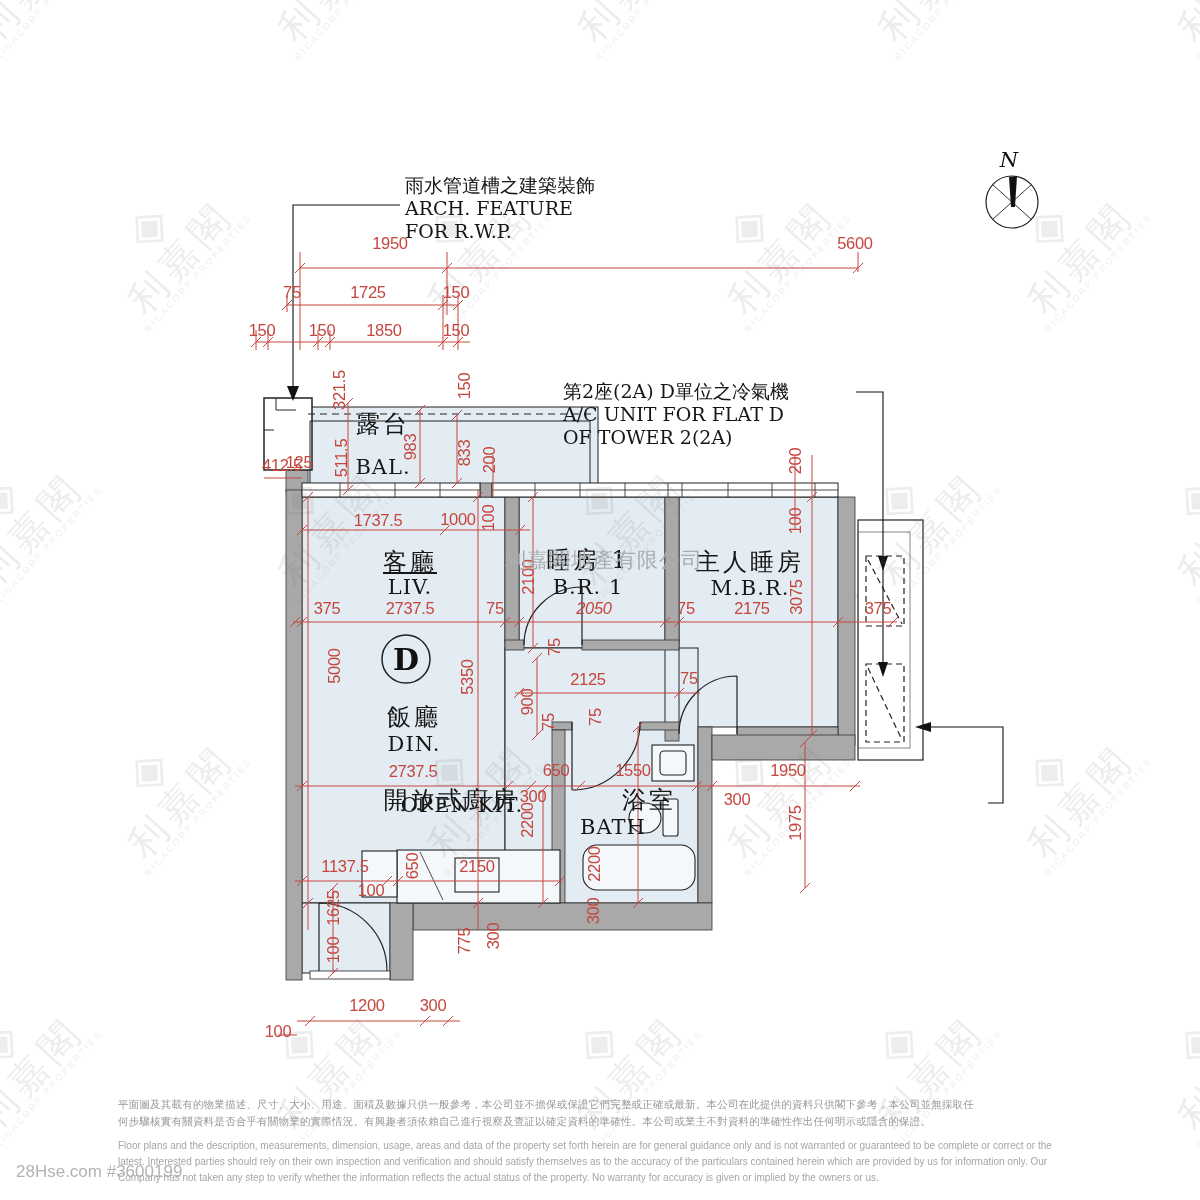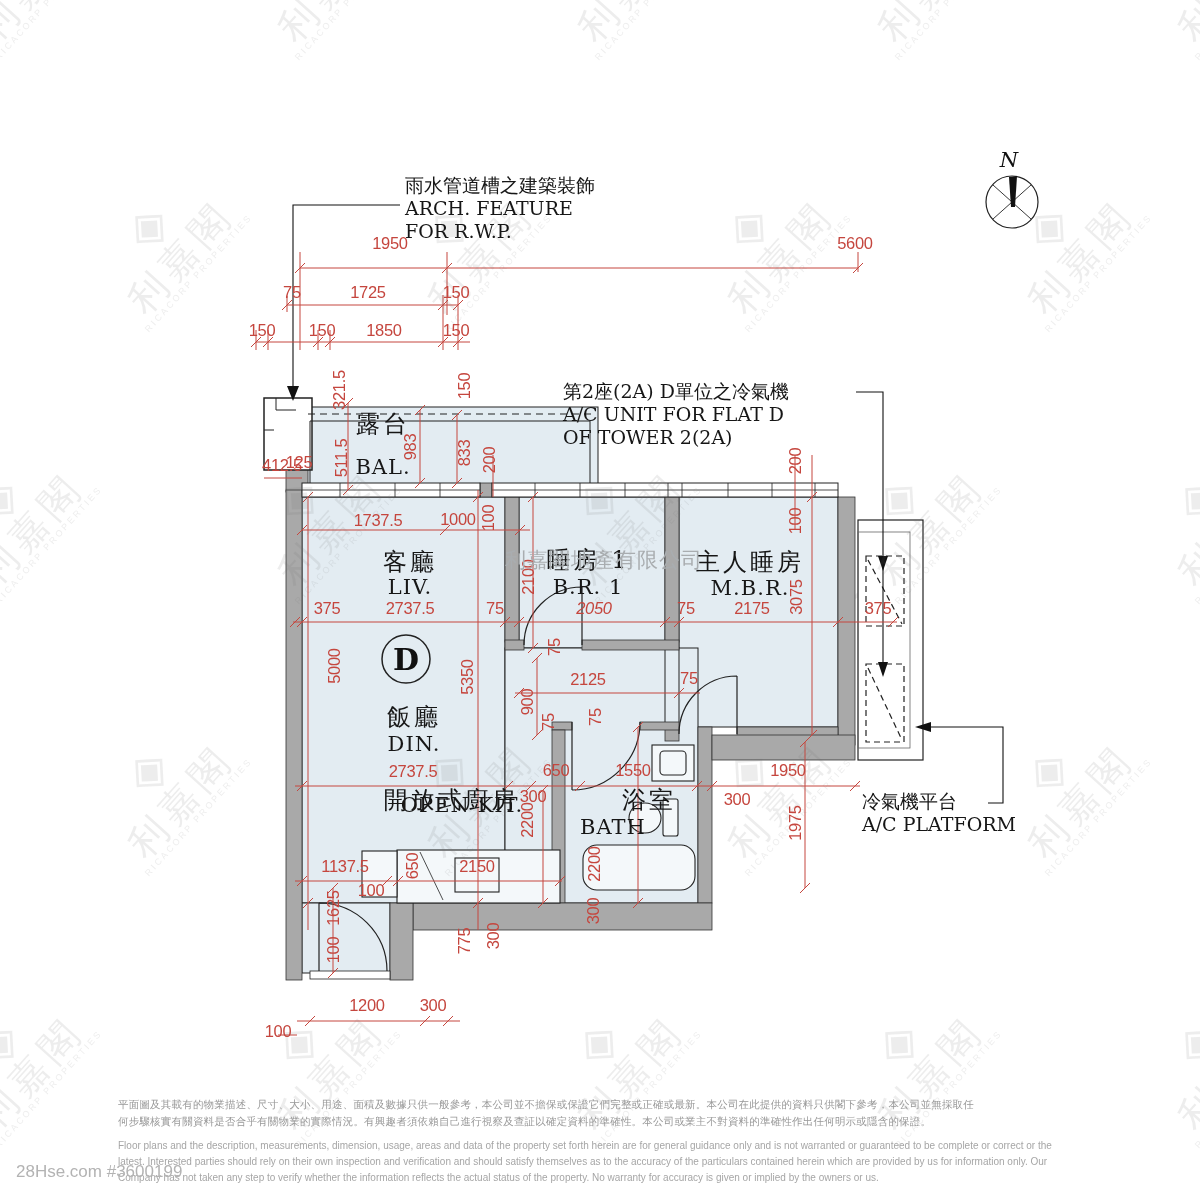--- a/index.html
+++ b/index.html
@@ -422,21 +422,21 @@
       <span class="dim v" style="left: 464px; top: 941px;">775</span>
       <span class="dim v" style="left: 493px; top: 936px;">300</span>
       <span class="dim v" style="left: 593px; top: 911px;">300</span>
       <span class="dim v" style="left: 333px; top: 908px;">1625</span>
       <span class="dim v" style="left: 333px; top: 950px;">100</span>
       <span class="dim" style="left: 367px; top: 1005px;">1200</span>
       <span class="dim" style="left: 433px; top: 1005px;">300</span>
       <span class="dim" style="left: 278px; top: 1031px;">100</span>
       <span class="room-cn" style="left: 383px; top: 424px;">露台</span>
       <span class="room-en" style="left: 383px; top: 467px;">BAL.</span>
-      <span class="room-cn" style="left: 410px; top: 562px;">客廳</span>
+      <span class="room-cn" style="left: 410px; top: 562px; text-decoration: underline;">客廳</span>
       <span class="room-en" style="left: 410px; top: 587px;">LIV.</span>
       <span class="room-cn" style="left: 588px; top: 560px; text-align: right;">睡房 1</span>
       <span class="room-en" style="left: 588px; top: 587px;">B.R.  1</span>
       <span class="room-cn" style="left: 750px; top: 562px;">主人睡房</span>
       <span class="room-en" style="left: 750px; top: 588px;">M.B.R.</span>
       <span class="room-cn" style="left: 414px; top: 717px;">飯廳</span>
       <span class="room-en" style="left: 414px; top: 744px;">DIN.</span>
       <span class="room-cn" style="left: 451px; top: 800px;">開放式廚房</span>
       <span class="room-en" style="left: 451px; top: 805px; margin-left: 11px;">OPEN KIT.</span>
       <span class="room-cn" style="left: 613px; top: 800px; margin-left: 36px;">浴室</span>
@@ -444,24 +444,20 @@
       <div class="anno" style="left: 405px; top: 174px;">
         <div>雨水管道槽之建築裝飾</div>
         <div>ARCH.  FEATURE</div>
         <div>FOR  R.W.P.</div>
       </div>
       <div class="anno" style="left: 563px; top: 380px;">
         <div>第2座(2A)  D單位之冷氣機</div>
         <div>A/C  UNIT  FOR  FLAT  D</div>
         <div>OF  TOWER  2(2A)</div>
       </div>
-      <div class="anno" style="left: 862px; top: 790px;">
-        <div>冷氣機平台</div>
-        <div>A/C  PLATFORM</div>
-      </div>
     </div>
 
   <div id="wm-company">利嘉閣地產有限公司</div>
 
   <div id="credit">28Hse.com #3600199</div>
 
   <div class="disc cn" style="top:1098px">平面圖及其載有的物業描述、尺寸、大小、用途、面積及數據只供一般參考，本公司並不擔保或保證它們完整或正確或最新。本公司在此提供的資料只供閣下參考，本公司並無採取任</div>
   <div class="disc cn" style="top:1115px">何步驟核實有關資料是否合乎有關物業的實際情況。有興趣者須依賴自己進行視察及查証以確定資料的準確性。本公司或業主不對資料的準確性作出任何明示或隱含的保證。</div>
   <div class="disc en" style="top:1140px">Floor plans and the description, measurements, dimension, usage, areas and data of the property set forth herein are for general guidance only and is not warranted or guaranteed to be complete or correct or the</div>
   <div class="disc en" style="top:1172px">Company has not taken any step to verify whether the information reflects the actual status of the property.  No warranty for accuracy is given or implied by the owners or us.</div>

